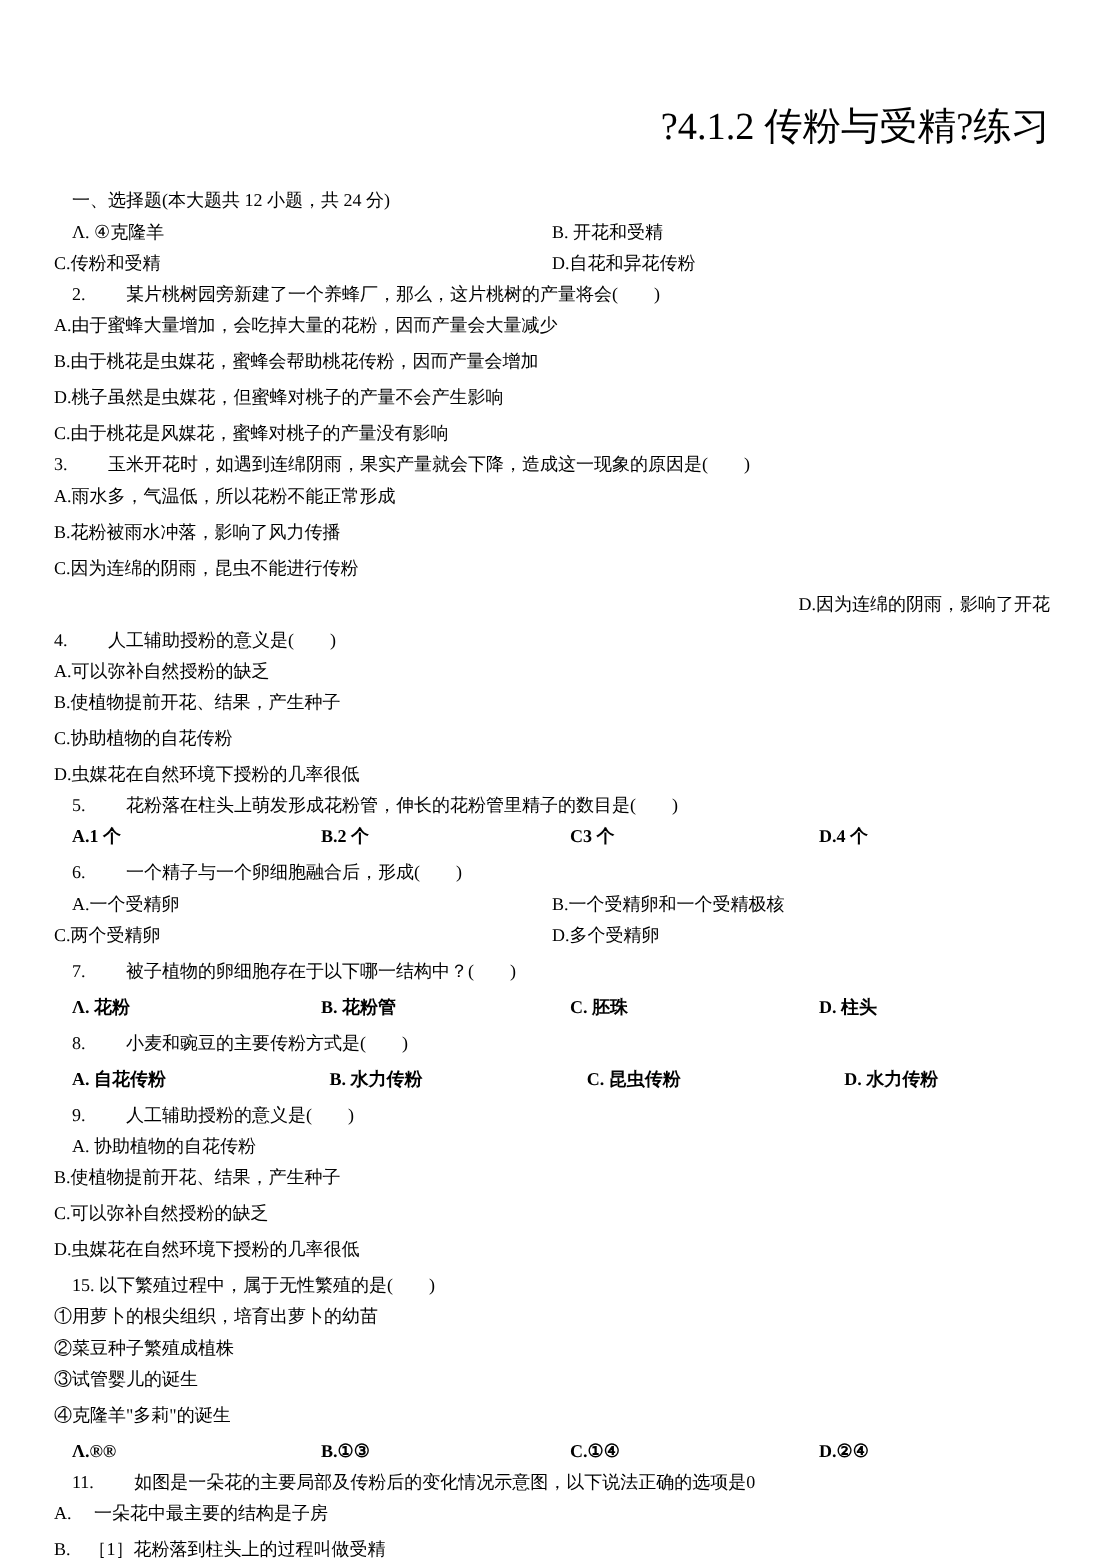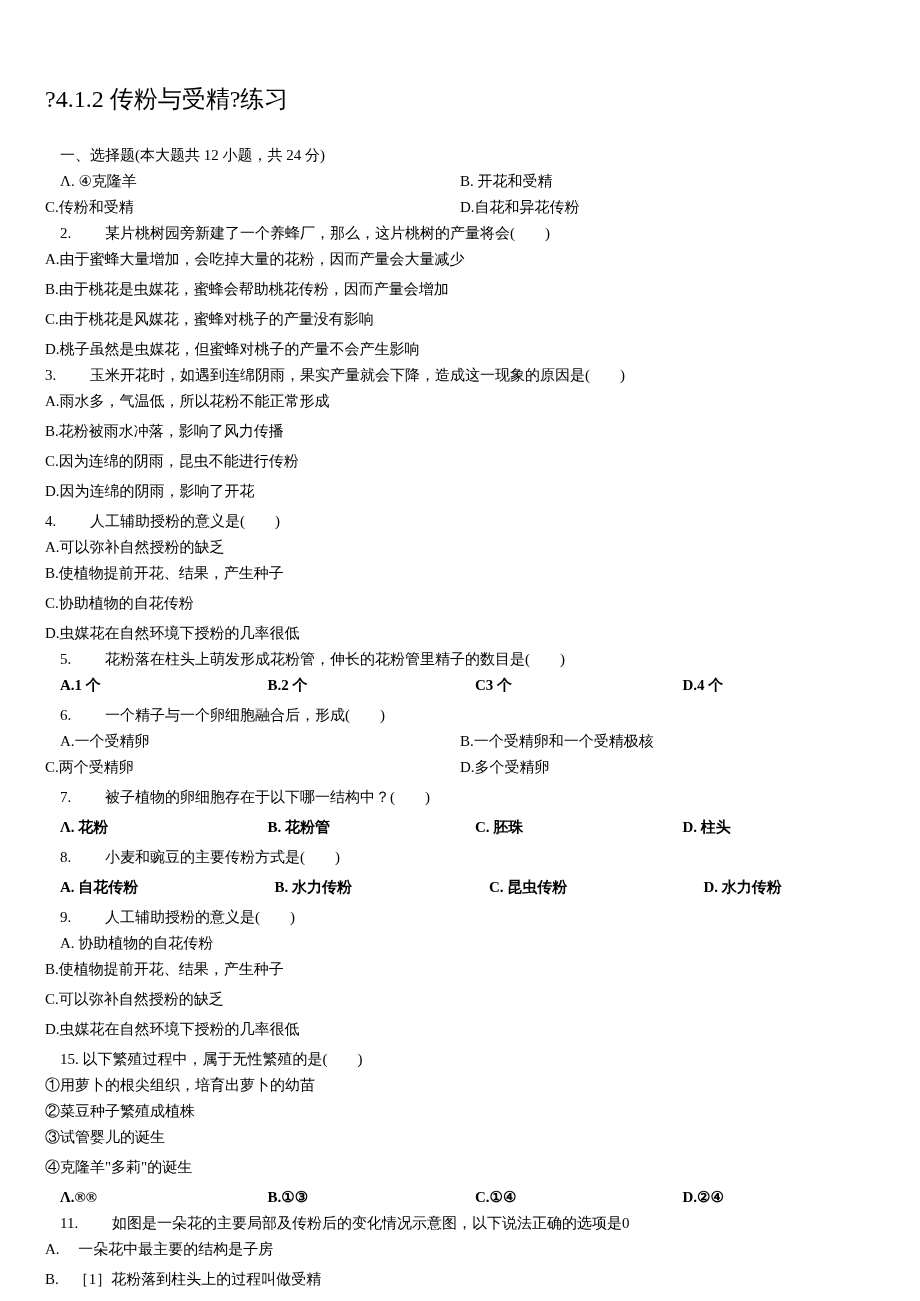--- a/index.html
+++ b/index.html
@@ -10,22 +10,22 @@
     body {
       font-family: "SimSun", "宋体", serif;
       font-size: 15px;
       line-height: 1.6;
       background: #ffffff;
       color: #000000;
       width: 920px;
       padding: 80px 45px 40px 45px;
     }
     .title {
-      text-align: left;
-      font-size: 24px;
+      text-align: right;
+      font-size: 32px;
       font-weight: normal;
       margin-bottom: 25px;
       font-family: "SimSun", serif;
     }
     .section-header {
       margin-bottom: 2px;
       text-indent: 1em;
     }
     .q-stem {
       margin-bottom: 2px;
@@ -79,33 +79,33 @@
   </div>
 </div>
 
 <div class="q-block">
   <div class="q-stem indent">
     <span class="space-right">2.</span>
     <span>某片桃树园旁新建了一个养蜂厂，那么，这片桃树的产量将会(　　)</span>
   </div>
   <div class="opt-line">A.由于蜜蜂大量增加，会吃掉大量的花粉，因而产量会大量减少</div>
   <div class="opt-line" style="margin-top:6px;">B.由于桃花是虫媒花，蜜蜂会帮助桃花传粉，因而产量会增加</div>
+  <div class="opt-line" style="margin-top:6px;">D.桃子虽然是虫媒花，但蜜蜂对桃子的产量不会产生影响</div>
   <div class="opt-line" style="margin-top:6px;">C.由于桃花是风媒花，蜜蜂对桃子的产量没有影响</div>
-  <div class="opt-line" style="margin-top:6px;">D.桃子虽然是虫媒花，但蜜蜂对桃子的产量不会产生影响</div>
 </div>
 
 <div class="q-block">
   <div class="q-stem">
     <span class="space-right">3.</span>
     <span>玉米开花时，如遇到连绵阴雨，果实产量就会下降，造成这一现象的原因是(　　)</span>
   </div>
   <div class="opt-line">A.雨水多，气温低，所以花粉不能正常形成</div>
   <div class="opt-line" style="margin-top:6px;">B.花粉被雨水冲落，影响了风力传播</div>
   <div class="opt-line" style="margin-top:6px;">C.因为连绵的阴雨，昆虫不能进行传粉</div>
-  <div class="opt-line" style="margin-top:6px;">D.因为连绵的阴雨，影响了开花</div>
+  <div class="opt-line" style="margin-top:6px;text-align:right;">D.因为连绵的阴雨，影响了开花</div>
 </div>
 
 <div class="q-block">
   <div class="q-stem" style="margin-top:6px;">
     <span class="space-right">4.</span>
     <span>人工辅助授粉的意义是(　　)</span>
   </div>
   <div class="opt-line">A.可以弥补自然授粉的缺乏</div>
   <div class="opt-line">B.使植物提前开花、结果，产生种子</div>
   <div class="opt-line" style="margin-top:6px;">C.协助植物的自花传粉</div>

